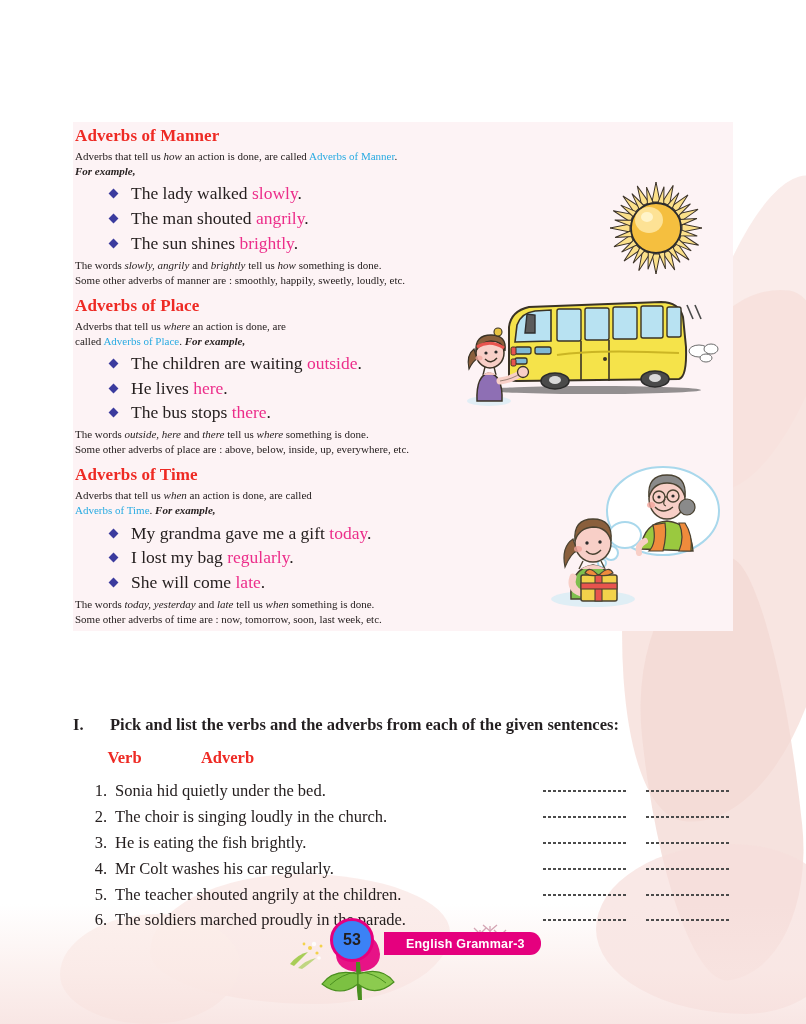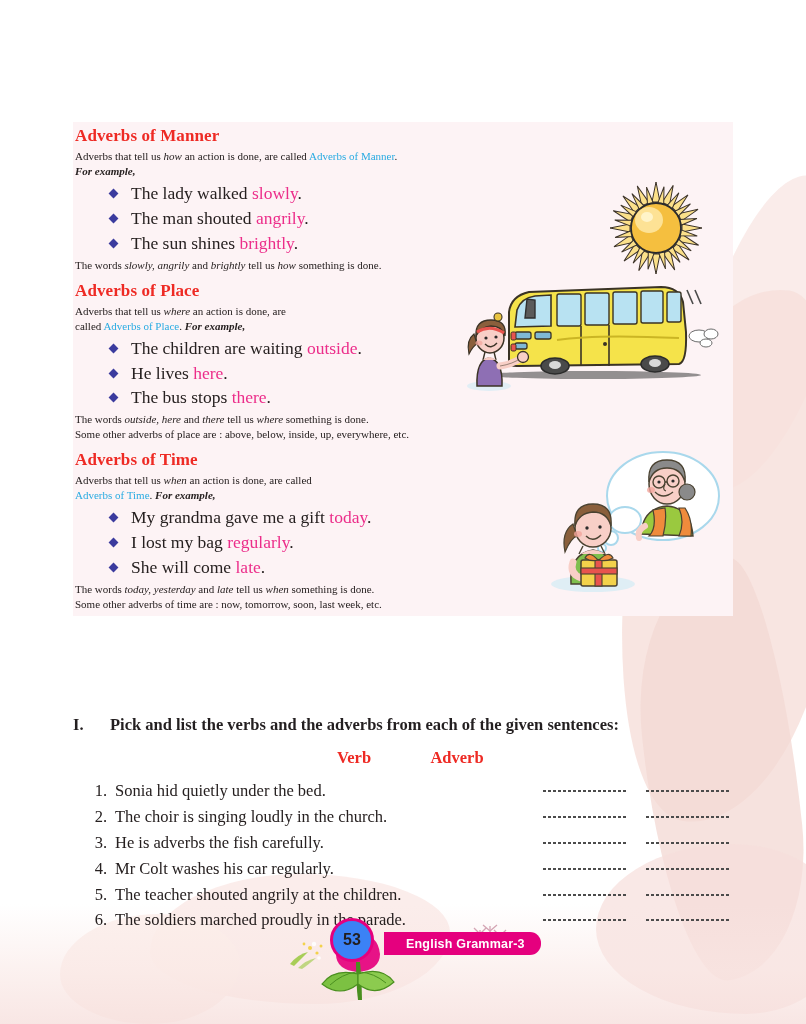--- a/index.html
+++ b/index.html
@@ -148,21 +148,21 @@
   }
   .ex-head {
     display: flex;
     font-size: 16.5px;
     font-weight: bold;
     color: #231f20;
   }
   .ex-head .numeral { width: 37px; flex: none; }
   .ex-colhead {
     display: flex;
-    justify-content: center;
+    justify-content: flex-start;
     margin-top: 13px;
     color: #ee2a24;
     font-weight: bold;
     font-size: 16.5px;
   }
   .ex-colhead .col { width: 103px; text-align: center; }
   .ex-rows { margin-top: 10px; }
   .ex-row {
     display: flex;
     align-items: baseline;
@@ -306,20 +306,21 @@
 
     <ul class="examples">
       <li><span class="bullet"></span><span>The lady walked </span><span class="pink">slowly</span><span>.</span></li>
       <li><span class="bullet"></span><span>The man shouted </span><span class="pink">angrily</span><span>.</span></li>
       <li><span class="bullet"></span><span>The sun shines </span><span class="pink">brightly</span><span>.</span></li>
     </ul>
 
     <p class="body-line">
       <span>The words </span><span class="ital">slowly, angrily</span><span> and </span><span class="ital">brightly</span><span> tell us </span><span class="ital">how</span><span> something is done.</span>
     </p>
+    <p class="body-line">Some other adverbs of manner are : smoothly, happily, sweetly, loudly, etc.</p>
   </div>
 
   <div class="sec place">
 
     <div class="illus bus">
       <svg viewBox="0 0 262 118" width="262" height="118" aria-hidden="true">
 
         <g stroke="#4a4a4a" stroke-width="1.6" fill="none">
           <line x1="222" y1="16" x2="228" y2="30"></line>
           <line x1="230" y1="16" x2="236" y2="30"></line>
@@ -540,21 +541,21 @@
 
     <div class="ex-row">
       <span class="num">2.</span>
       <span class="sentence">The choir is singing loudly in the church.</span>
       <span class="blank"><span class="dots"></span></span>
       <span class="blank"><span class="dots"></span></span>
     </div>
 
     <div class="ex-row">
       <span class="num">3.</span>
-      <span class="sentence">He is adverbs the fish carefully.</span>
+      <span class="sentence">He is eating the fish brightly.</span>
       <span class="blank"><span class="dots"></span></span>
       <span class="blank"><span class="dots"></span></span>
     </div>
 
     <div class="ex-row">
       <span class="num">4.</span>
       <span class="sentence">Mr Colt washes his car regularly.</span>
       <span class="blank"><span class="dots"></span></span>
       <span class="blank"><span class="dots"></span></span>
     </div>

